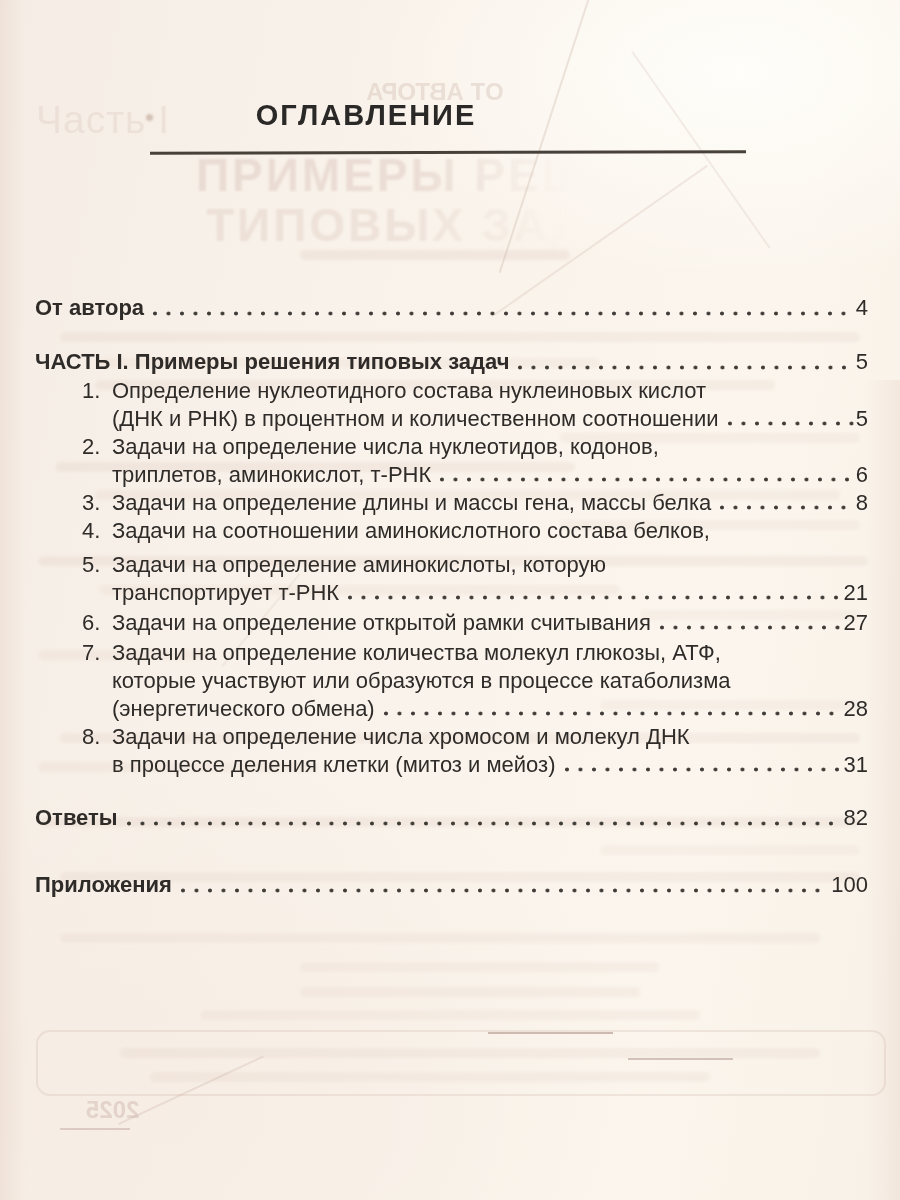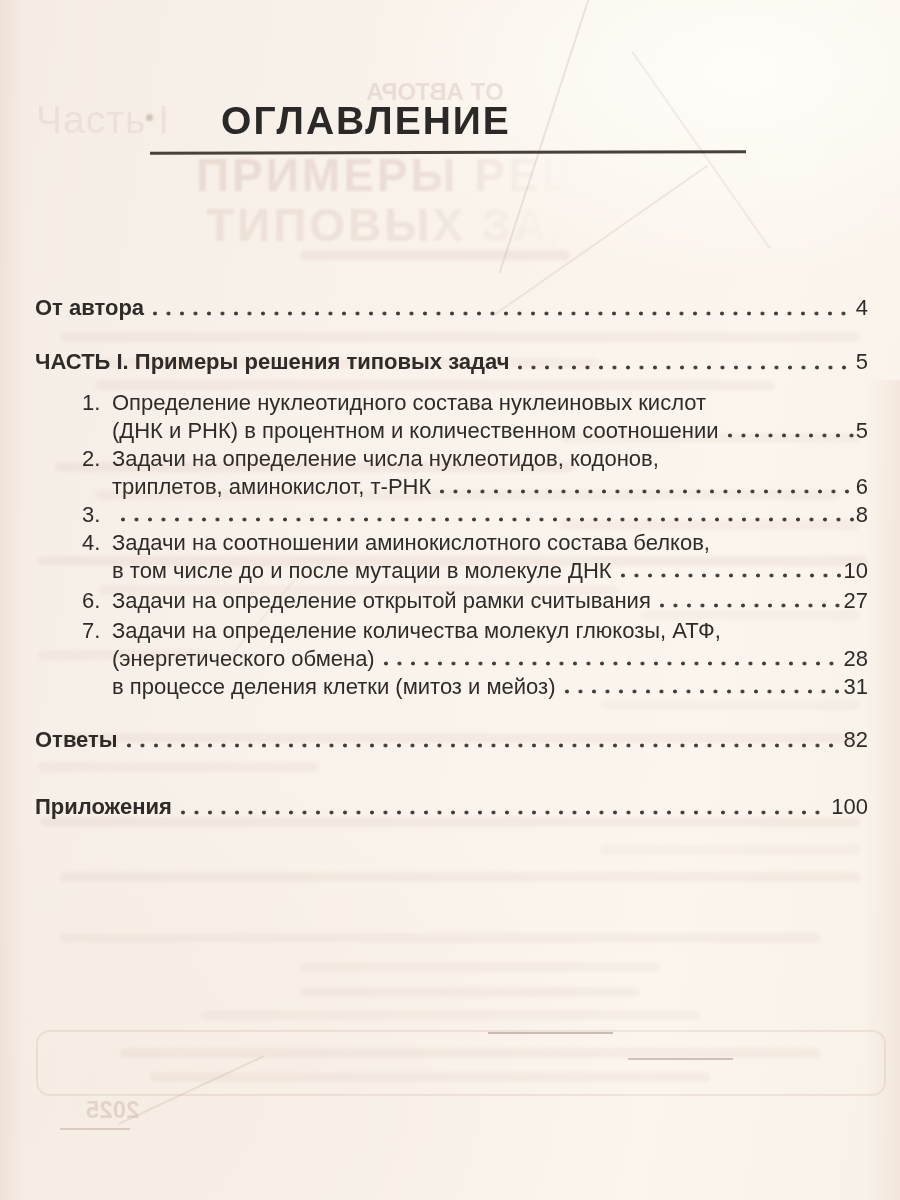--- a/index.html
+++ b/index.html
@@ -10,21 +10,21 @@
       radial-gradient(ellipse 520px 300px at 82% 6%, rgba(255,254,250,0.95), rgba(255,254,250,0) 70%),
       radial-gradient(ellipse 700px 500px at 18% 92%, rgba(243,231,221,0.45), rgba(243,231,221,0) 70%),
       linear-gradient(100deg,#f5ede5 0%,#f9f2ea 35%,#fbf5ed 75%,#f8f1e8 100%);
   }
   .band-left{position:absolute;left:0;top:0;width:26px;height:1200px;
     background:linear-gradient(90deg,rgba(224,199,187,0.30),rgba(224,199,187,0));}
   .band-right{position:absolute;right:0;top:380px;width:34px;height:820px;
     background:linear-gradient(270deg,rgba(229,204,192,0.30),rgba(229,204,192,0));}
 
   .title{position:absolute;top:99px;left:0;width:732px;text-align:center;
-    font-size:39px;font-weight:700;letter-spacing:2px;color:#2b2927;}
+    font-size:29px;font-weight:700;letter-spacing:2px;color:#2b2927;}
   .rule{position:absolute;top:151px;left:150px;width:596px;height:2.5px;
     background:#474139;transform:rotate(-0.15deg);}
 
   .toc{position:absolute;left:35px;right:32px;top:293px;font-size:22px;line-height:28px;}
   .trow{display:flex;align-items:flex-end;}
   .lbl{white-space:nowrap;flex:0 1 auto;}
   .b{font-weight:700;}
   .boldrow{line-height:30px;}
   .dots{flex:1 1 auto;min-width:18px;height:9px;margin:0 2px 5px 9px;
     background-image:radial-gradient(circle at 2px 4.5px,#403c38 1.6px,rgba(64,60,56,0) 2.3px);
@@ -118,75 +118,81 @@
     <span class="dots"></span>
     <span class="pg">4</span>
   </div>
 
   <div class="trow boldrow" style="margin-top:24px">
     <span class="lbl b">ЧАСТЬ I. Примеры решения типовых задач</span>
     <span class="dots"></span>
     <span class="pg">5</span>
   </div>
 
-  <div class="entry" style="margin-top:12px">
+  <div class="entry" style="margin-top:0">
     <div class="eline first"><span class="num">1.</span><span>Определение нуклеотидного состава нуклеиновых кислот</span></div>
     <div class="eline cont trow">
       <span class="lbl">(ДНК и РНК) в процентном и количественном соотношении</span>
       <span class="dots"></span>
       <span class="pg">5</span>
     </div>
   </div>
 
   <div class="entry">
     <div class="eline first"><span class="num">2.</span><span>Задачи на определение числа нуклеотидов, кодонов,</span></div>
     <div class="eline cont trow">
       <span class="lbl">триплетов, аминокислот, т-РНК</span>
       <span class="dots"></span>
       <span class="pg">6</span>
     </div>
   </div>
 
   <div class="entry">
     <div class="eline first trow">
       <span class="num">3.</span>
+      <span class="lbl">Задачи на определение длины и массы гена, массы белка</span>
       <span class="dots"></span>
       <span class="pg">8</span>
     </div>
   </div>
 
   <div class="entry">
     <div class="eline first"><span class="num">4.</span><span>Задачи на соотношении аминокислотного состава белков,</span></div>
-    <div class="eline cont trow">
-      <span class="lbl">в том числе до и после мутации в молекуле ДНК</span>
-      <span class="dots"></span>
-      <span class="pg">10</span>
-    </div>
-  </div>
-
+  </div>
+
+  <div class="entry" style="margin-top:6px">
+    <div class="eline first"><span class="num">5.</span><span>Задачи на определение аминокислоты, которую</span></div>
+    <div class="eline cont trow">
+      <span class="lbl">транспортирует т-РНК</span>
+      <span class="dots"></span>
+      <span class="pg">21</span>
+    </div>
+  </div>
 
   <div class="entry" style="margin-top:2px">
     <div class="eline first trow">
       <span class="num">6.</span>
       <span class="lbl">Задачи на определение открытой рамки считывания</span>
       <span class="dots"></span>
       <span class="pg">27</span>
     </div>
   </div>
 
   <div class="entry" style="margin-top:2px">
     <div class="eline first"><span class="num">7.</span><span>Задачи на определение количества молекул глюкозы, АТФ,</span></div>
+    <div class="eline cont"><span>которые участвуют или образуются в процессе катаболизма</span></div>
     <div class="eline cont trow">
       <span class="lbl">(энергетического обмена)</span>
       <span class="dots"></span>
       <span class="pg">28</span>
     </div>
   </div>
 
   <div class="entry">
+    <div class="eline first"><span class="num">8.</span><span>Задачи на определение числа хромосом и молекул ДНК</span></div>
     <div class="eline cont trow">
       <span class="lbl">в процессе деления клетки (митоз и мейоз)</span>
       <span class="dots"></span>
       <span class="pg">31</span>
     </div>
   </div>
 
 
   <div class="trow boldrow" style="margin-top:24px">
     <span class="lbl b">Ответы</span>

